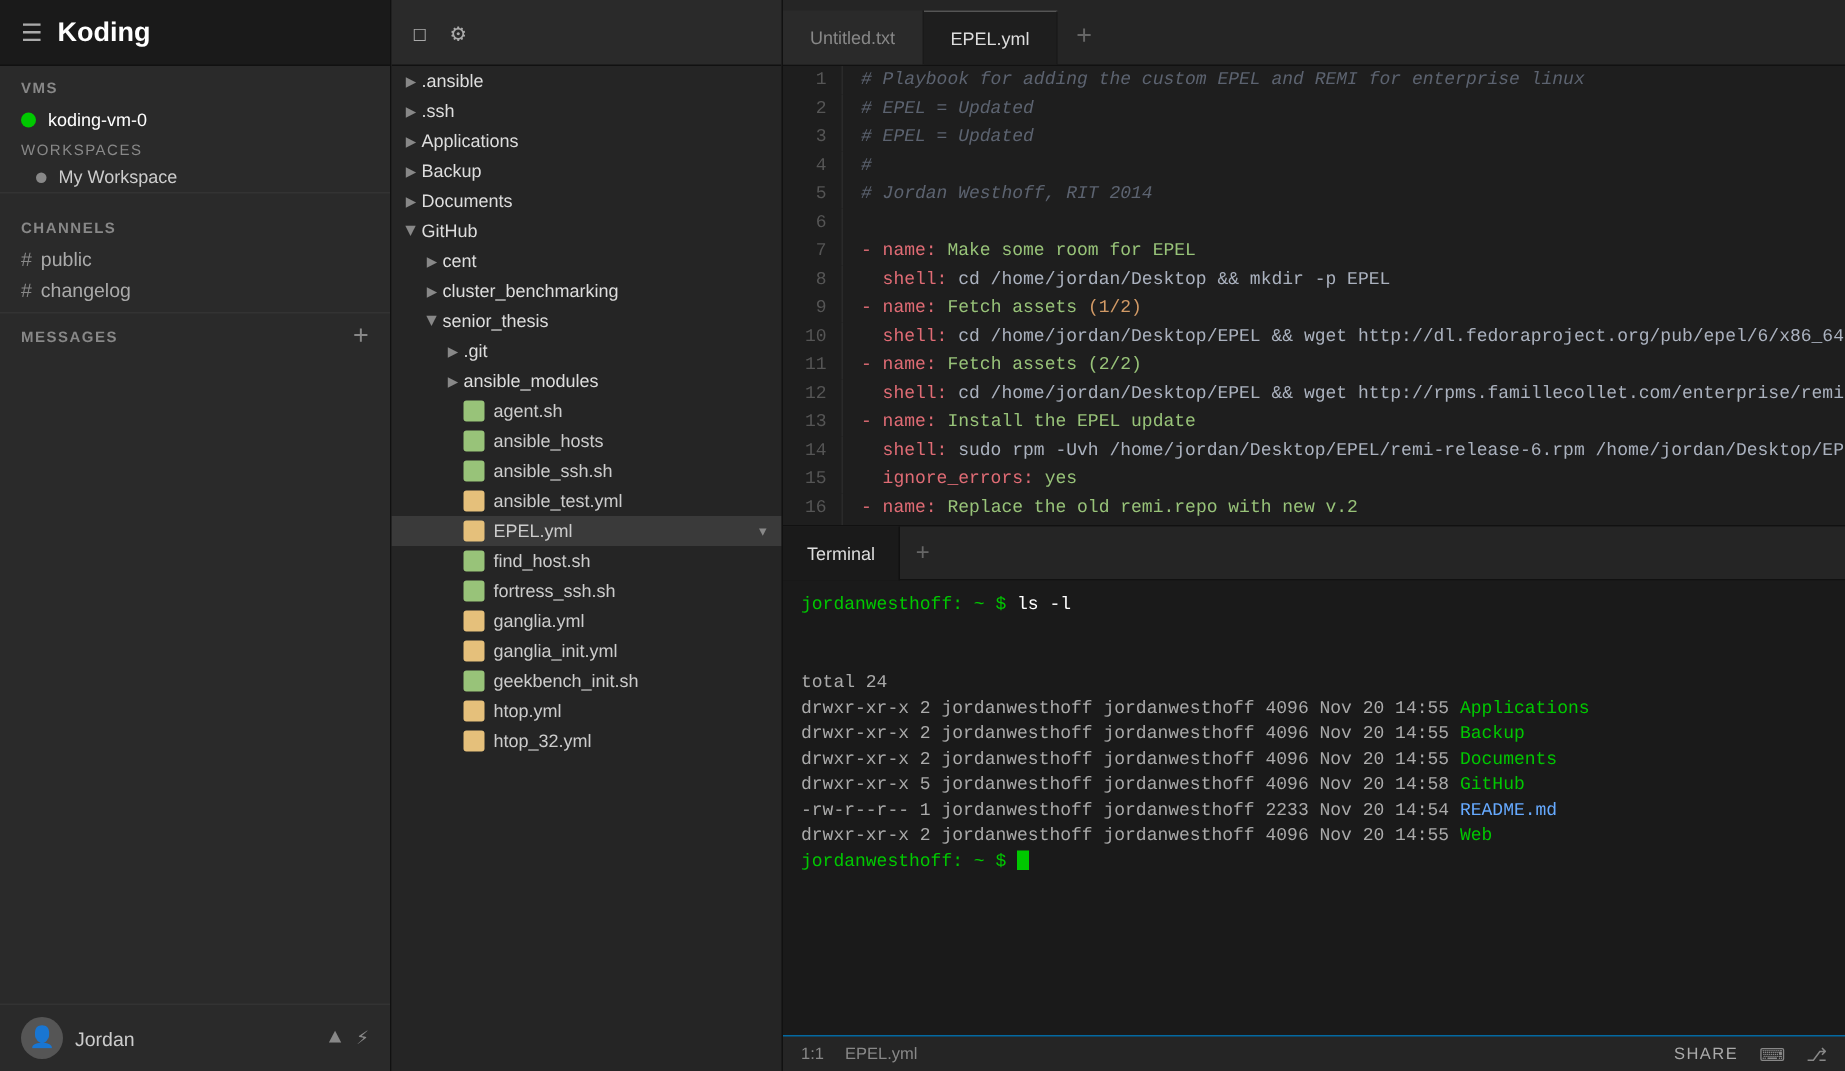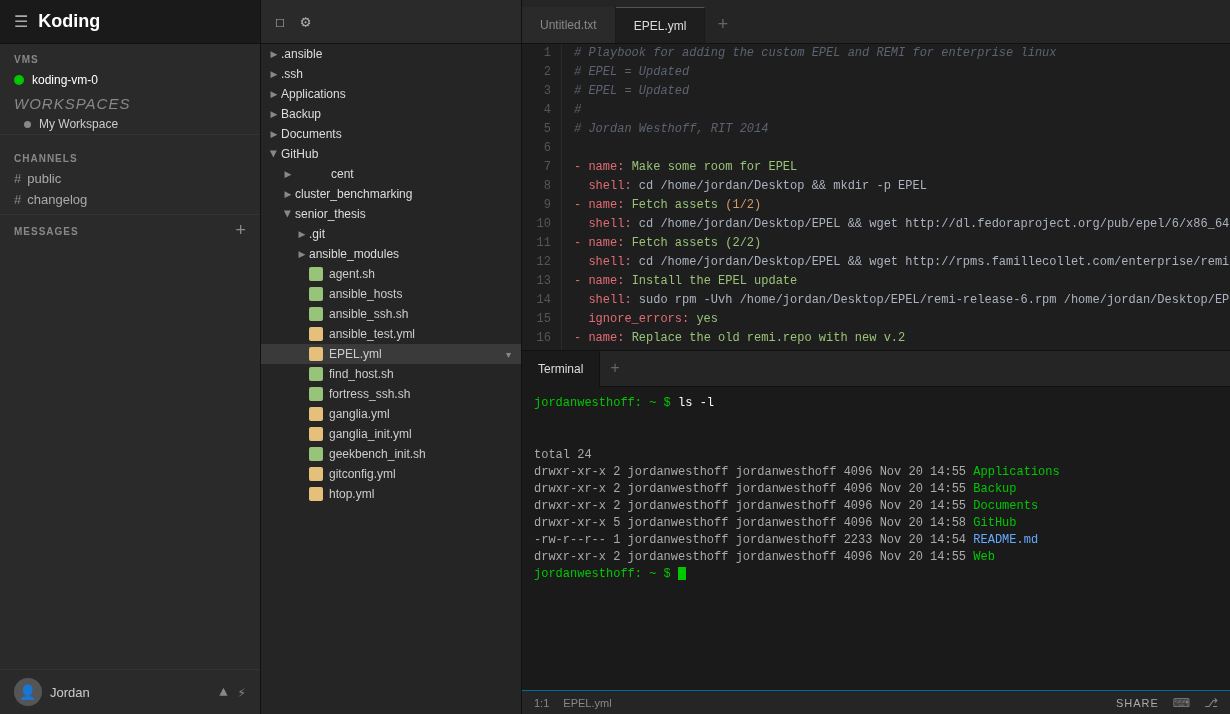--- a/index.html
+++ b/index.html
@@ -54,25 +54,24 @@
       background: #00c800;
       margin-right: 8px;
     }
     .vm-name {
       color: #fff;
       font-size: 12px;
       font-family: sans-serif;
     }
     .workspaces-label {
       color: #888;
-      font-size: 15px;
+      font-size: 10px;
       letter-spacing: 1px;
       padding: 4px 14px 2px;
       font-family: sans-serif;
-      font-style: italic;
     }
     .workspace-item {
       display: flex;
       align-items: center;
       padding: 3px 14px 3px 24px;
     }
     .workspace-dot {
       width: 7px; height: 7px;
       border-radius: 50%;
       background: #888;
@@ -461,21 +460,21 @@
         <span style="color:#ddd">Backup</span>
       </div>
       <div class="tree-item" style="padding-left: 6px;">
         <span class="tree-arrow closed"></span>
         <span style="color:#ddd">Documents</span>
       </div>
       <div class="tree-item" style="padding-left: 6px;">
         <span class="tree-arrow open"></span>
         <span style="color:#ddd">GitHub</span>
       </div>
-      <div class="tree-item" style="padding-left: 20px; gap: 36px;">
+      <div class="tree-item" style="padding-left: 20px;">
         <span class="tree-arrow closed"></span>
         <span style="color:#ddd">cent</span>
       </div>
       <div class="tree-item" style="padding-left: 20px;">
         <span class="tree-arrow closed"></span>
         <span style="color:#ddd">cluster_benchmarking</span>
       </div>
       <div class="tree-item" style="padding-left: 20px;">
         <span class="tree-arrow open"></span>
         <span style="color:#ddd">senior_thesis</span>
@@ -535,26 +534,26 @@
         <span>ganglia_init.yml</span>
       </div>
       <div class="tree-item" style="padding-left: 34px;">
         <span class="tree-arrow none"></span>
         <span class="tree-file-icon green"></span>
         <span>geekbench_init.sh</span>
       </div>
       <div class="tree-item" style="padding-left: 34px;">
         <span class="tree-arrow none"></span>
         <span class="tree-file-icon yellow"></span>
-        <span>gitconfig.yml</span>
+        <span>htop.yml</span>
       </div>
       <div class="tree-item" style="padding-left: 34px;">
         <span class="tree-arrow none"></span>
         <span class="tree-file-icon yellow"></span>
-        <span>htop.yml</span>
+        <span>htop_32.yml</span>
       </div>
     </div>
 </div>
 
 <div class="editor-area">
 
   <div class="tab-bar">
     <div class="tab">
       <span>Untitled.txt</span>
     </div>

